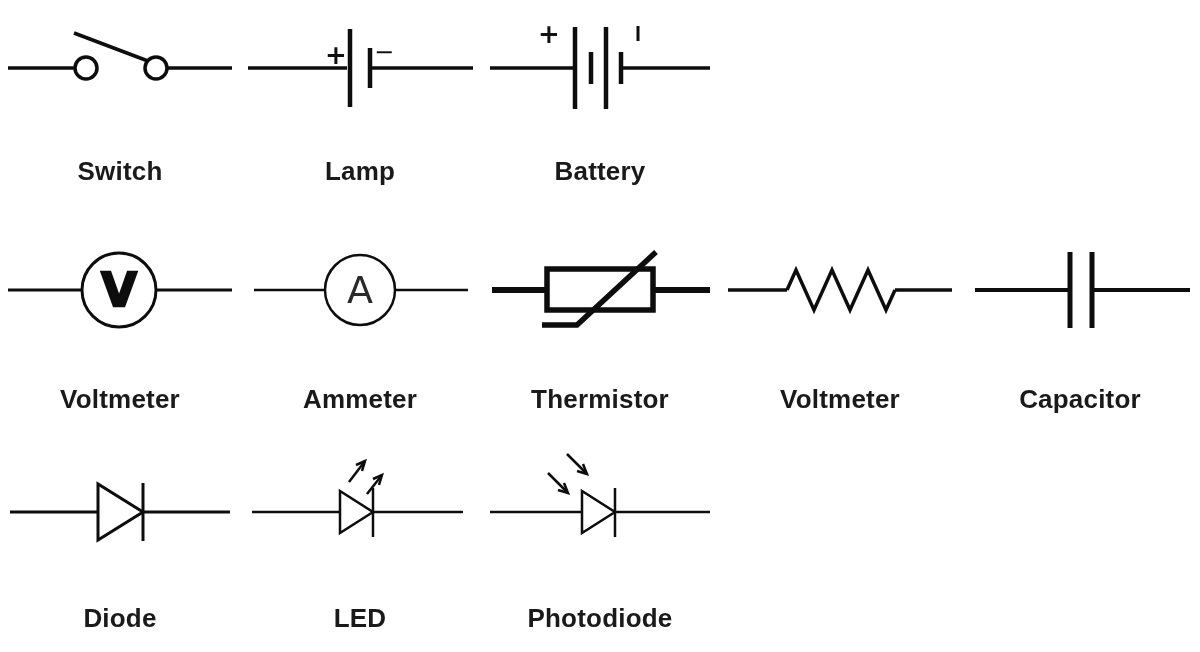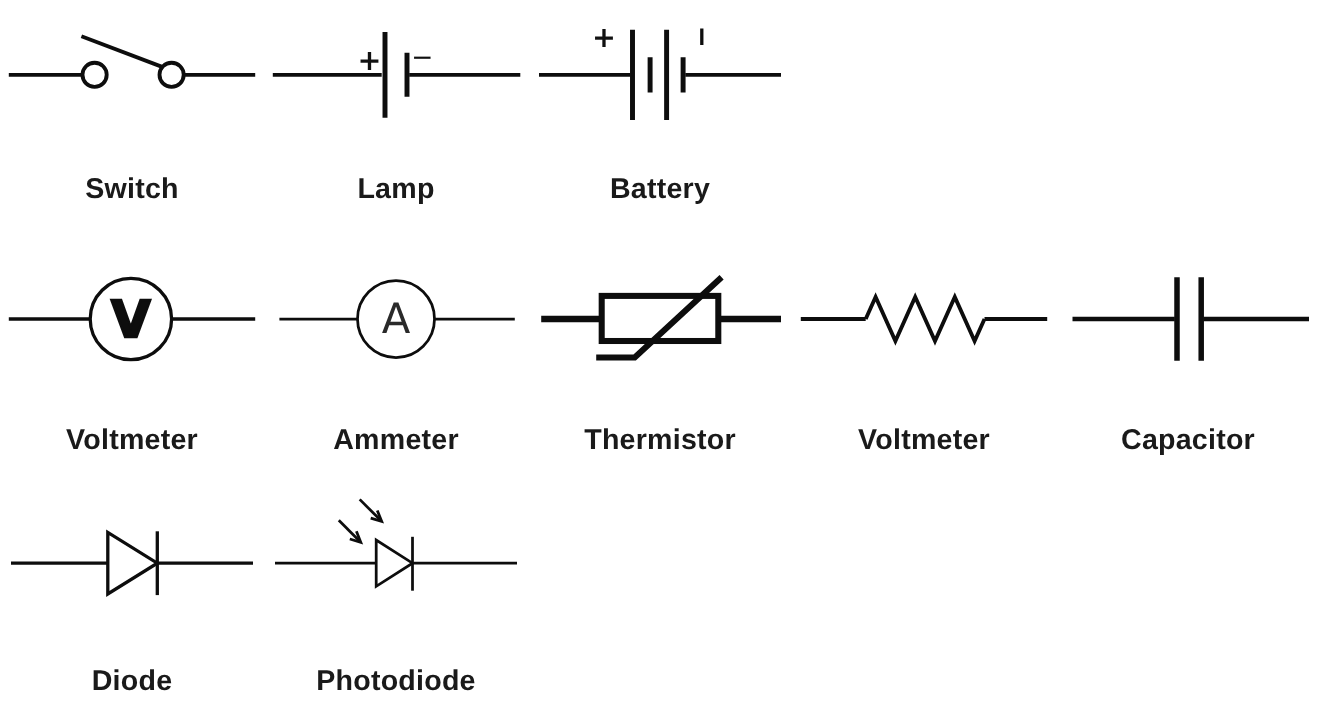--- a/index.html
+++ b/index.html
@@ -131,20 +131,35 @@
     <div class="cell">
       <svg viewBox="0 0 240 136">
         <line x1="10" y1="68" x2="98" y2="68" stroke-width="3"></line>
         <polygon points="98,40 98,96 143,68" stroke-width="3" stroke-linejoin="miter"></polygon>
         <line x1="143" y1="39" x2="143" y2="97" stroke-width="3"></line>
         <line x1="143" y1="68" x2="230" y2="68" stroke-width="3"></line>
       </svg>
       <div class="label">Diode</div>
     </div>
 
+    <div class="cell">
+      <svg viewBox="0 0 240 136">
+        <line x1="12" y1="68" x2="100" y2="68" stroke-width="2.5"></line>
+        <polygon points="100,47 100,89 133,68" stroke-width="2.5" stroke-linejoin="miter"></polygon>
+        <line x1="133" y1="44" x2="133" y2="93" stroke-width="2.5"></line>
+        <line x1="133" y1="68" x2="223" y2="68" stroke-width="2.5"></line>
+        <g>
+          <line x1="109" y1="38" x2="125" y2="17" stroke-width="2.5"></line>
+          <polyline points="116,21 125,17 122,27" stroke-width="2.5"></polyline>
+          <line x1="127" y1="50" x2="142" y2="31" stroke-width="2.5"></line>
+          <polyline points="133,35 142,31 139,41" stroke-width="2.5"></polyline>
+        </g>
+      </svg>
+      <div class="label">LED</div>
+    </div>
 
     <div class="cell">
       <svg viewBox="0 0 240 136">
         <line x1="10" y1="68" x2="102" y2="68" stroke-width="2.5"></line>
         <polygon points="102,47 102,89 135,68" stroke-width="2.5" stroke-linejoin="miter"></polygon>
         <line x1="135" y1="44" x2="135" y2="93" stroke-width="2.5"></line>
         <line x1="135" y1="68" x2="230" y2="68" stroke-width="2.5"></line>
         <g>
           <line x1="87" y1="10" x2="106" y2="29" stroke-width="2.5"></line>
           <polyline points="103,20 107,30 97,27" stroke-width="2.5"></polyline>

